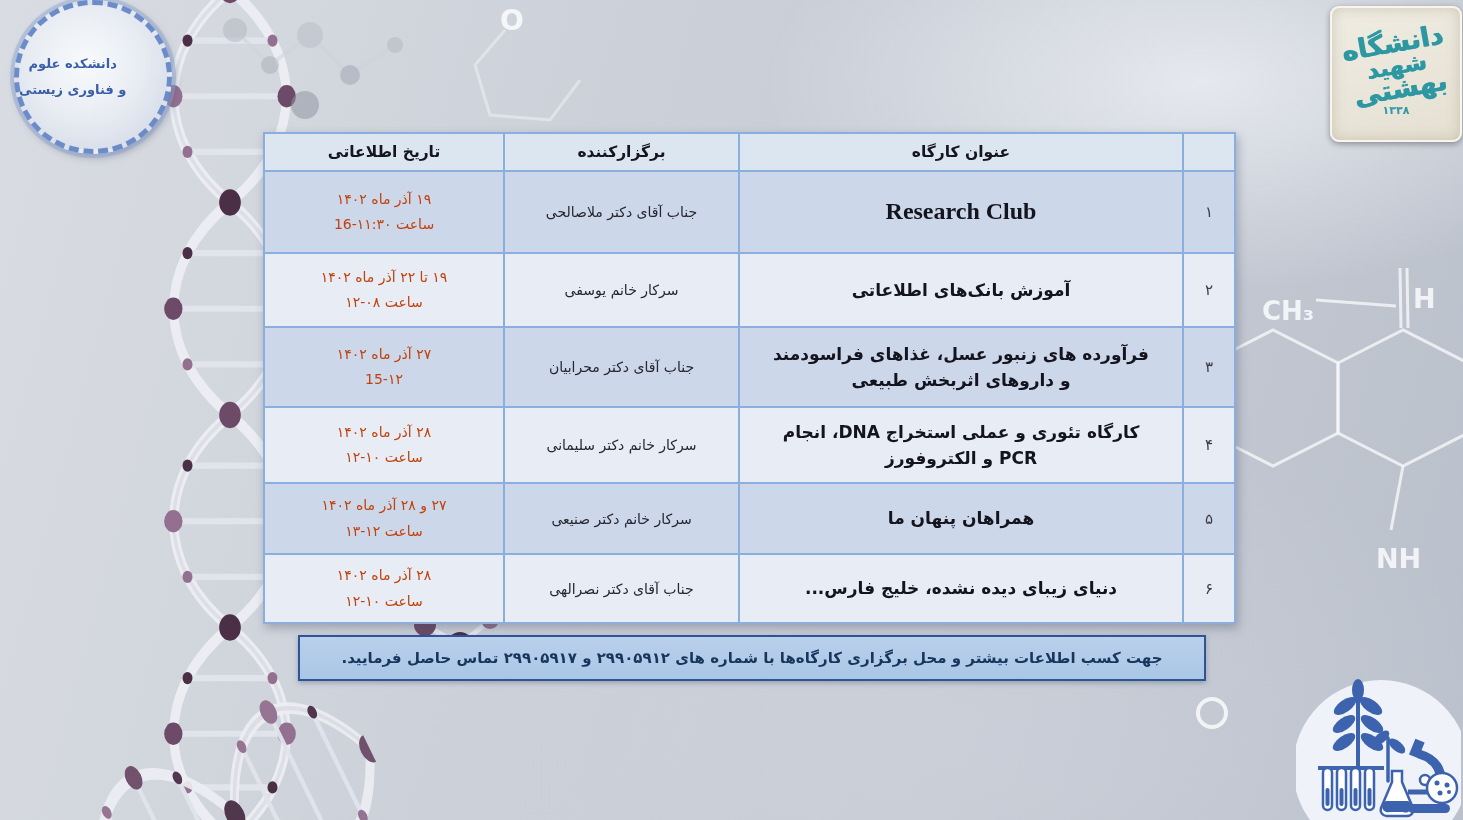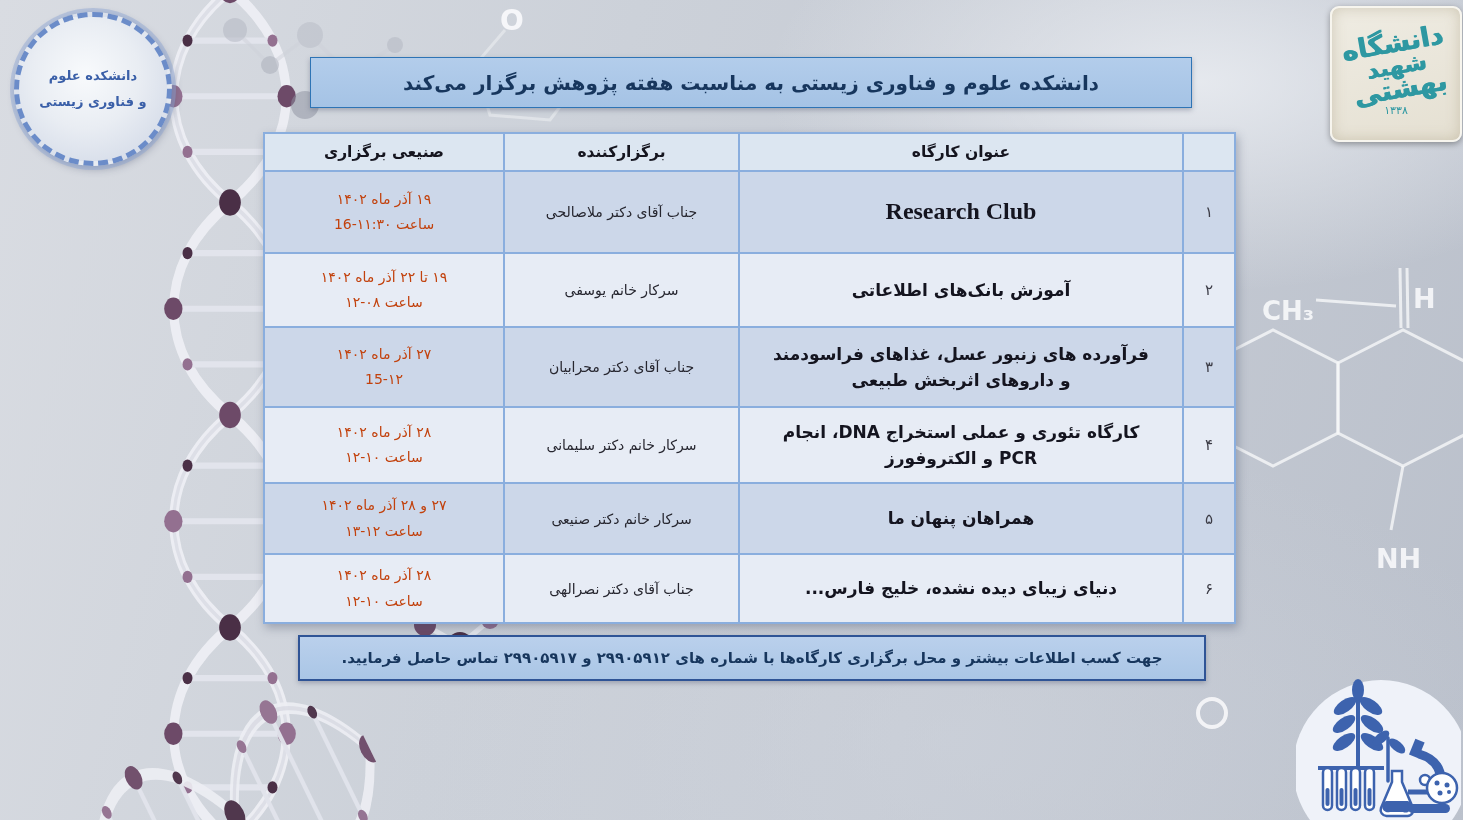--- a/index.html
+++ b/index.html
@@ -37,41 +37,41 @@
   col.c-num{width:52px;} col.c-title{width:444px;} col.c-org{width:235px;} col.c-date{width:240px;}
   tr.r1 td{height:76px;} tr.r2 td{height:68px;} tr.r3 td{height:74px;}
   tr.r4 td{height:70px;} tr.r5 td{height:65px;} tr.r6 td{height:63px;}
   td.c-num{font-size:15px; color:#3c3c46;}
   td.c-title{font-size:17px; font-weight:bold; color:#14141f; padding:2px 28px; line-height:1.55;}
   td.c-title .en-title{font-family:"Liberation Serif",serif; font-size:24px; direction:ltr;}
   td.c-org{font-size:14px; color:#26262f;}
   td.c-date{font-size:14px; color:#c2410c; line-height:1.8;}
 
   
-  .badge{position:absolute; z-index:2; left:14px; top:12px; width:148px; height:144px;
+  .badge{position:absolute; z-index:2; left:14px; top:0; width:148px; height:144px;
          border-radius:50%;
          background:radial-gradient(circle at 45% 40%, #f8fafc 0%, #e9edf3 45%, #ccd4e4 100%);
          border:5px dashed #6b8cc9;
          box-shadow:0 0 0 4px rgba(140,165,210,.45), 2px 3px 8px rgba(60,70,100,.4);
-         display:flex; align-items:center; justify-content:center;}
+         display:flex; align-items:center; }
   .badge-inner{color:#3a5fa8; font-size:13px; font-weight:bold; text-align:center; line-height:2.0;}
 
   
   .sbu{position:absolute; z-index:2; left:1330px; top:6px; width:128px; height:132px;
        background:linear-gradient(160deg,#efece3,#e5e0d2);
        border:2px solid #f7f5ee; border-radius:9px;
        box-shadow:0 2px 6px rgba(0,0,0,.35), inset 0 0 14px rgba(170,160,130,.45);
        display:flex; flex-direction:column; align-items:center; justify-content:center;}
   .sbu-cal{display:flex; flex-direction:column; align-items:center; transform:rotate(-10deg);
        color:#2e98a2; font-weight:bold; line-height:.92; letter-spacing:-1px;
        text-shadow:1px 0 0 #2e98a2;}
   .sbu-cal span:nth-child(1){font-size:27px;}
   .sbu-cal span:nth-child(2){font-size:23px;}
   .sbu-cal span:nth-child(3){font-size:27px;}
-  .sbu-year{color:#2e98a2; font-size:11px; font-weight:normal; margin-top:3px;}
+  .sbu-year{color:#2e98a2; font-size:11px; font-weight:bold; margin-top:3px;}
 
   
   .sci{position:absolute; z-index:2; left:1296px; top:676px; width:165px; height:145px;}
 
   
   .strand{fill:none; stroke:#edeef3; stroke-width:11; opacity:.95;}
   .strand2{fill:none; stroke:#d9dbe4; stroke-width:4; opacity:.8;}
   .rung{stroke:#e2e4ec; stroke-width:6;}
   .ballA{fill:#6d4a68;} .ballB{fill:#937090;} .ballC{fill:#4a2f46;}
   .mol{stroke:#f6f7f9; stroke-width:3; fill:none; opacity:.8;}
@@ -195,37 +195,34 @@
 
   <div class="sbu">
     <div class="sbu-cal">
       <span>دانشگاه</span>
       <span>شهید</span>
       <span>بهشتی</span>
     </div>
     <div class="sbu-year">۱۳۳۸</div>
   </div>
 
-  <div class="banner title-banner" dir="rtl">
-    <span>دانشکده علوم و فناوری زیستی به مناسبت هفته پژوهش برگزار می‌کند</span>
-  </div>
 
   <table class="wtable" dir="rtl">
     <colgroup>
       <col class="c-num">
         <col class="c-title">
         <col class="c-org">
         <col class="c-date">
     </colgroup>
     <thead>
       <tr>
         <th class="c-num"></th>
         <th class="c-title">عنوان کارگاه</th>
         <th class="c-org">برگزارکننده</th>
-        <th class="c-date">صنیعی برگزاری</th>
+        <th class="c-date">تاریخ اطلاعاتی</th>
       </tr>
     </thead>
     <tbody>
 
         <tr class="t-row odd r1">
           <td class="c-num">۱</td>
           <td class="c-title">
             <span class="en-title">Research Club</span>
           </td>
           <td class="c-org">جناب آقای دکتر ملاصالحی</td>

